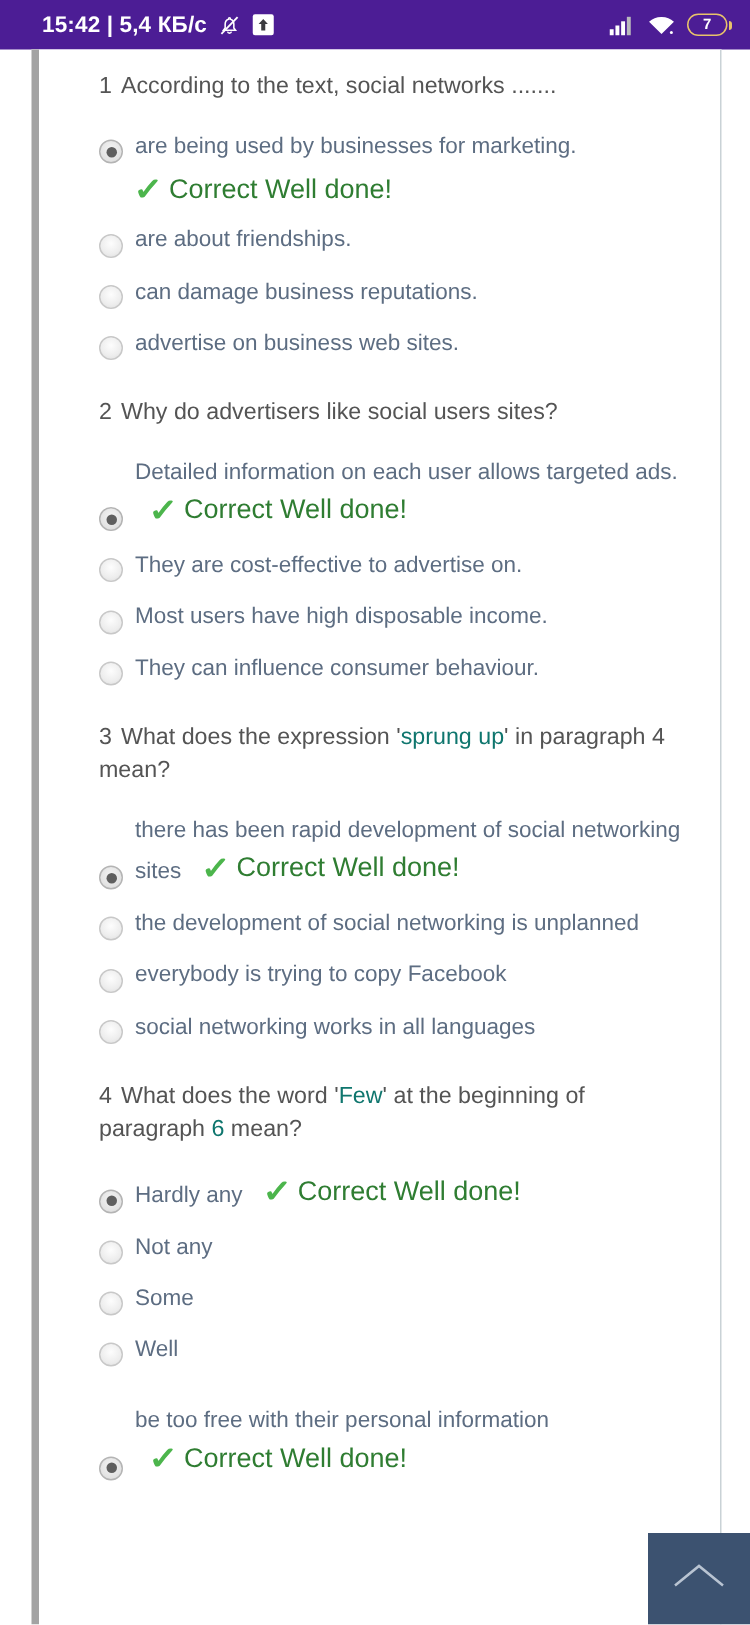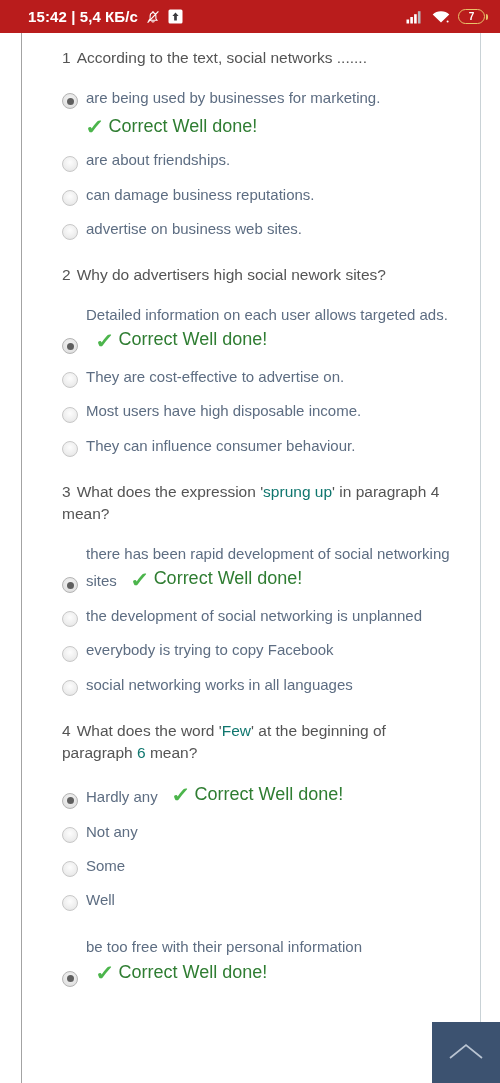--- a/index.html
+++ b/index.html
@@ -11,21 +11,21 @@
     width: 500px;
     height: 1083px;
     overflow: hidden;
     font-family: "Liberation Sans", sans-serif;
     position: relative;
   }
 
   
   .statusbar {
     height: 33px;
-    background: #b91c1c;
+    background: #4c1d95;
     display: flex;
     align-items: center;
     justify-content: space-between;
     padding: 0 12px 0 28px;
     box-sizing: border-box;
     color: #ffffff;
   }
   .status-left {
     display: flex;
     align-items: center;
@@ -72,21 +72,21 @@
   }
 
   
   .sheet {
     position: absolute;
     top: 33px;
     left: 21px;
     width: 460px;
     height: 1050px;
     background: #ffffff;
-    border-left: 1px solid #a3a3a3;
+    border-left: 5px solid #a3a3a3;
     border-right: 1px solid #c9d2d6;
     box-sizing: border-box;
     overflow: hidden;
   }
   .quiz {
     padding: 14px 20px 0 40px;
   }
 
   .question-block { margin-bottom: 4px; }
 
@@ -246,21 +246,21 @@
         <div class="option">
           <span class="radio"></span>
           <p class="option-text">can damage business reputations.</p>
         </div>
         <div class="option option-last">
           <span class="radio"></span>
           <p class="option-text">advertise on business web sites.</p>
         </div>
       </div>
       <div class="question-block">
-        <p class="qtext"><span class="qnum">2</span><span>Why do advertisers high social nework sites?</span></p>
+        <p class="qtext"><span class="qnum">2</span><span>Why do advertisers like social users sites?</span></p>
         <div class="option">
           <span class="radio checked"></span>
           <p class="option-text">Detailed information on each user allows targeted ads. <span class="feedback feedback-inline">
               <span class="tick">✓</span>
               <span class="feedback-text">Correct Well done!</span>
             </span></p>
         </div>
         <div class="option">
           <span class="radio"></span>
           <p class="option-text">They are cost-effective to advertise on.</p>

